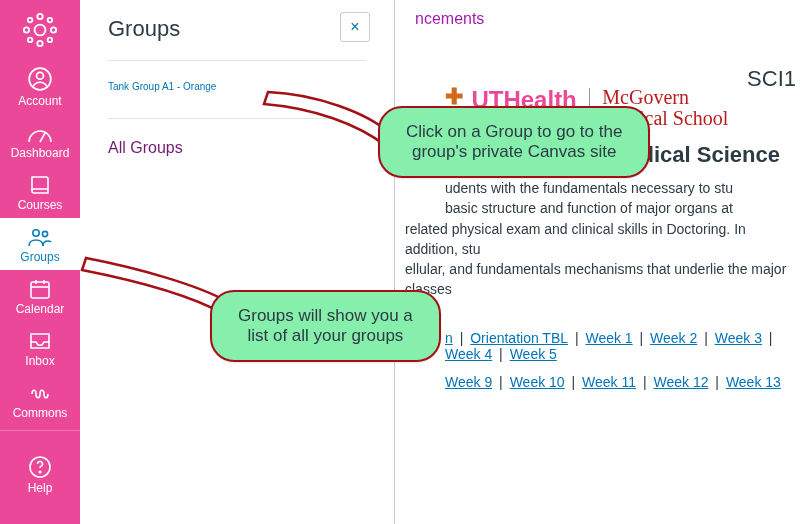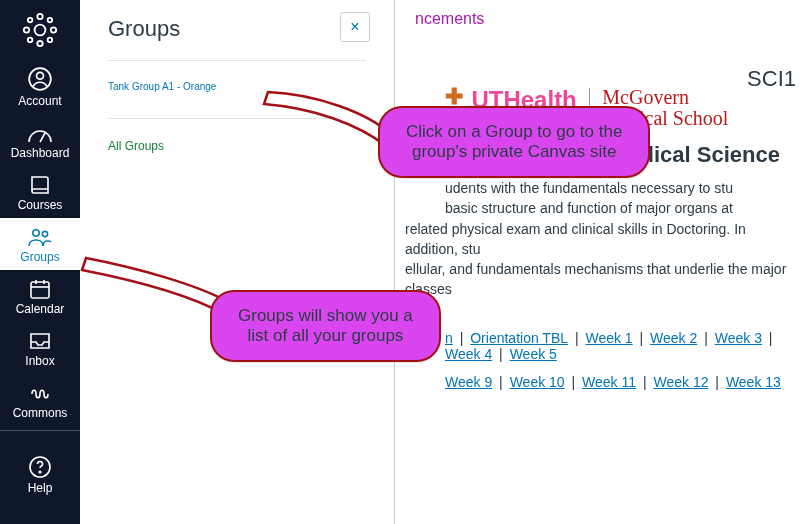--- a/index.html
+++ b/index.html
@@ -3,21 +3,21 @@
 <meta charset="utf-8">
 <style>
   * { box-sizing: border-box; margin: 0; padding: 0; }
   body {
     font-family: "Helvetica Neue", Arial, sans-serif;
     width: 800px; height: 524px; overflow: hidden;
     background: #fff; position: relative;
   }
   .sidebar {
     position: absolute; left: 0; top: 0; bottom: 0; width: 80px;
-    background: #0f172a; display: flex; flex-direction: column; align-items: center;
+    background: #ec4899; display: flex; flex-direction: column; align-items: center;
     padding-top: 6px; color: #fff;
   }
   .logo {
     width: 36px; height: 36px; margin: 6px 0 10px 0;
     color: #fff;
   }
   .nav-item {
     width: 80px; padding: 8px 0 6px 0; text-align: center;
     font-size: 12px; color: #fff; cursor: pointer;
   }
@@ -32,41 +32,41 @@
   }
   .tray h2 { font-size: 22px; font-weight: 500; color: #2d3b45; margin-bottom: 18px; }
   .tray .close {
     position: absolute; right: 24px; top: 12px; width: 30px; height: 30px;
     border: 1px solid #c7cdd1; border-radius: 3px; background: #fff;
     color: #0374b5; font-size: 16px; cursor: pointer;
     display: flex; align-items: center; justify-content: center;
   }
   .tray hr { border: none; border-top: 1px solid #e0e4e6; margin: 8px 0 14px 0; }
   .tray a.group-link { display: block; color: #0374b5; font-size: 10px; text-decoration: none; padding: 6px 0 18px 0; }
-  .tray a.allgroups { display: block; color: #15803d; font-size: 12px; text-decoration: none; padding: 6px 0; }
+  .tray a.allgroups { display: block; color: #701a75; font-size: 16px; text-decoration: none; padding: 6px 0; }
   .content {
     position: absolute; left: 395px; top: 0; right: 0; bottom: 0;
     padding: 10px 0 0 10px; color: #2d3b45;
   }
   .crumb-frag { font-size: 16px; color: #a21caf; padding-left: 10px; }
   .brand-row { margin-top: 58px; display: flex; align-items: center; gap: 12px; padding-left: 40px;}
   .uth { display: flex; align-items: flex-start; gap: 8px; }
   .uth-mark { color:#d06b1b; font-size:22px; line-height:1; font-weight:bold; }
   .uth-text .t1 { font-size: 24px; font-weight: 700; color: #ec4899; }
   .uth-text .t2 { font-size: 8px; font-weight: 700; color: #333; letter-spacing: .3px; }
   .uth-text .t3 { font-size: 7px; color: #333; }
   .brand-sep { width: 1px; height: 40px; background: #999; }
   .mcg { color: #b91c1c; font-family: Georgia, serif; font-size: 20px; line-height: 1.05; }
   .course-title { font-size: 22px; font-weight: 700; margin: 12px 0 10px 40px; color: #2d3b45; }
   .para { font-size: 14px; color: #2d3b45; line-height: 1.45; padding-left: 40px; }
   .weeks { font-size: 14px; padding-left: 40px; margin-top: 30px; }
   .weeks a { color: #0374b5; text-decoration: underline; }
   .weeks .sep { color: #2d3b45; padding: 0 3px; }
   .callout {
-    position: absolute; background: #d946ef; border: 2.5px solid #a31016;
+    position: absolute; background: #86efac; border: 2.5px solid #a31016;
     border-radius: 24px; padding: 14px 26px; font-size: 17px; color: #2d3b45;
     text-align: center; box-shadow: 0 1px 2px rgba(0,0,0,.1);
   }
   .callout .line { white-space: nowrap; }
   .tail {
     position: absolute; pointer-events: none;
   }
 </style>
 </head>
 <body>

